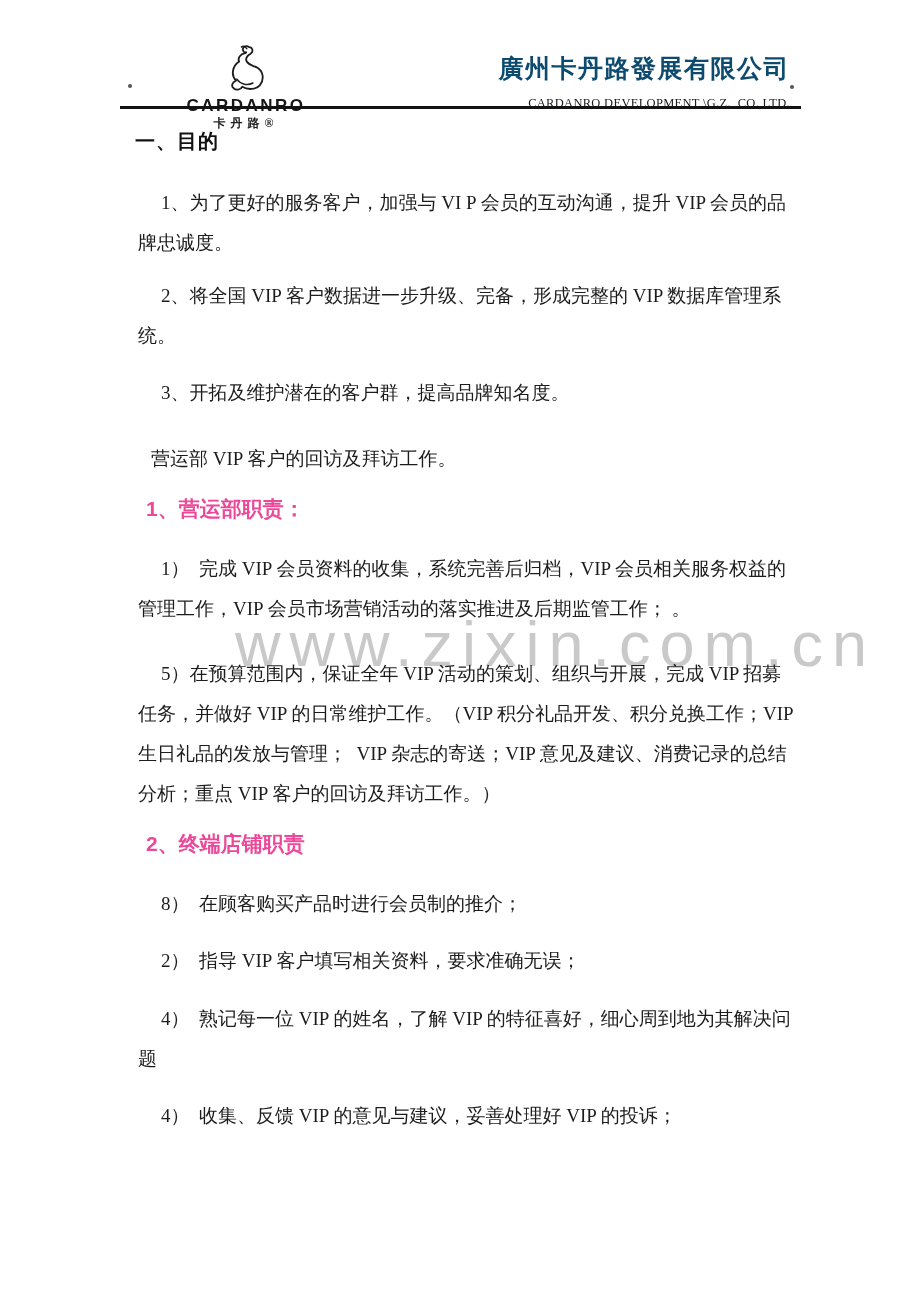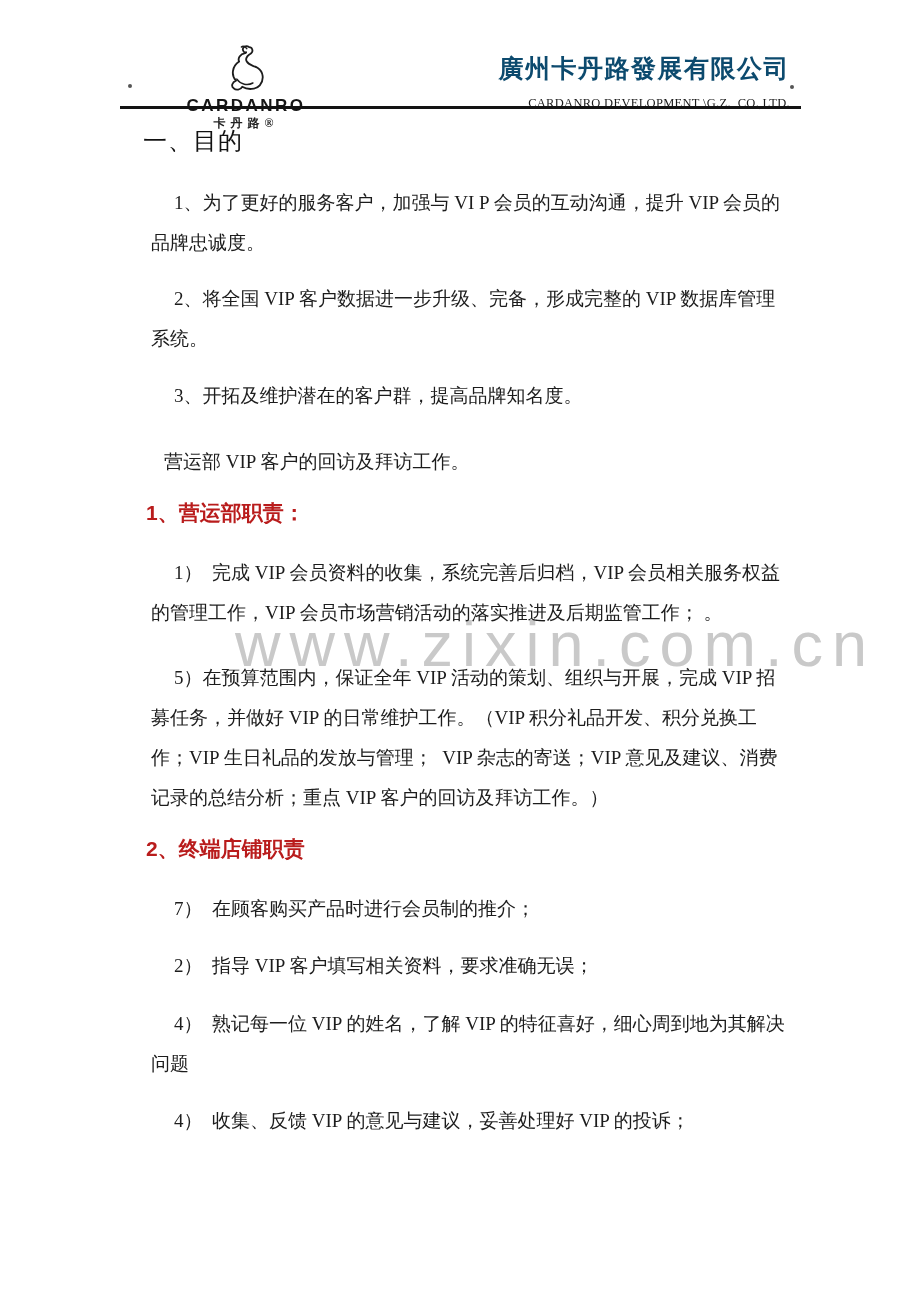--- a/index.html
+++ b/index.html
@@ -103,41 +103,41 @@
 
   
   .content {
     position: absolute;
     left: 135px;
     top: 120px;
     width: 668px;
     z-index: 1;
   }
   .h-main {
-    margin: 8px;
-    font-family: "Liberation Sans", "DejaVu Sans", sans-serif;
-    font-weight: 400;
-    font-size: 24px;
+    margin: 0;
+    font-family: "Liberation Sans", "DejaVu Sans", sans-serif;
+    font-weight: 700;
+    font-size: 20px;
     line-height: 34px;
     color: #111111;
     letter-spacing: 1px;
   }
   .h-main.first { margin-top: 4px; }
   .h-main.second { margin-top: 15px; }
   .h-sub {
     margin: 15px 0 0 0;
     font-family: "Liberation Sans", "DejaVu Sans", sans-serif;
     font-weight: 700;
     font-size: 21px;
     line-height: 30px;
-    color: #b91c1c;
+    color: #ec4899;
     text-indent: 11px;
   }
   .para {
-    margin: 16px;
+    margin: 3px;
     font-size: 19px;
     line-height: 40px;
     text-indent: 23px;
     white-space: pre-wrap;
     color: #1c1c1c;
   }
   .para.intro { text-indent: 13px; }
   .mt25 { margin-top: 25px; }
   .mt26 { margin-top: 26px; }
   .mt13 { margin-top: 13px; }
@@ -184,19 +184,19 @@
 
     <p class="para intro mt26">营运部 VIP 客户的回访及拜访工作。</p>
 
     <h2 class="h-sub">1、营运部职责：</h2>
 
     <p class="para mt25">1）  完成 VIP 会员资料的收集，系统完善后归档，VIP 会员相关服务权益的管理工作，VIP 会员市场营销活动的落实推进及后期监管工作； 。</p>
     <p class="para mt25">5）在预算范围内，保证全年 VIP 活动的策划、组织与开展，完成 VIP 招募任务，并做好 VIP 的日常维护工作。（VIP 积分礼品开发、积分兑换工作；VIP 生日礼品的发放与管理；  VIP 杂志的寄送；VIP 意见及建议、消费记录的总结分析；重点 VIP 客户的回访及拜访工作。）</p>
 
     <h2 class="h-sub">2、终端店铺职责</h2>
 
-    <p class="para mt25">7）  在顾客购买产品时进行会员制的推介；</p>
+    <p class="para mt25">8）  在顾客购买产品时进行会员制的推介；</p>
     <p class="para mt17">2）  指导 VIP 客户填写相关资料，要求准确无误；</p>
     <p class="para mt18">4）  熟记每一位 VIP 的姓名，了解 VIP 的特征喜好，细心周到地为其解决问题</p>
     <p class="para mt17">4）  收集、反馈 VIP 的意见与建议，妥善处理好 VIP 的投诉；</p>
 
   </div>
 </div>
 
 </body></html>

